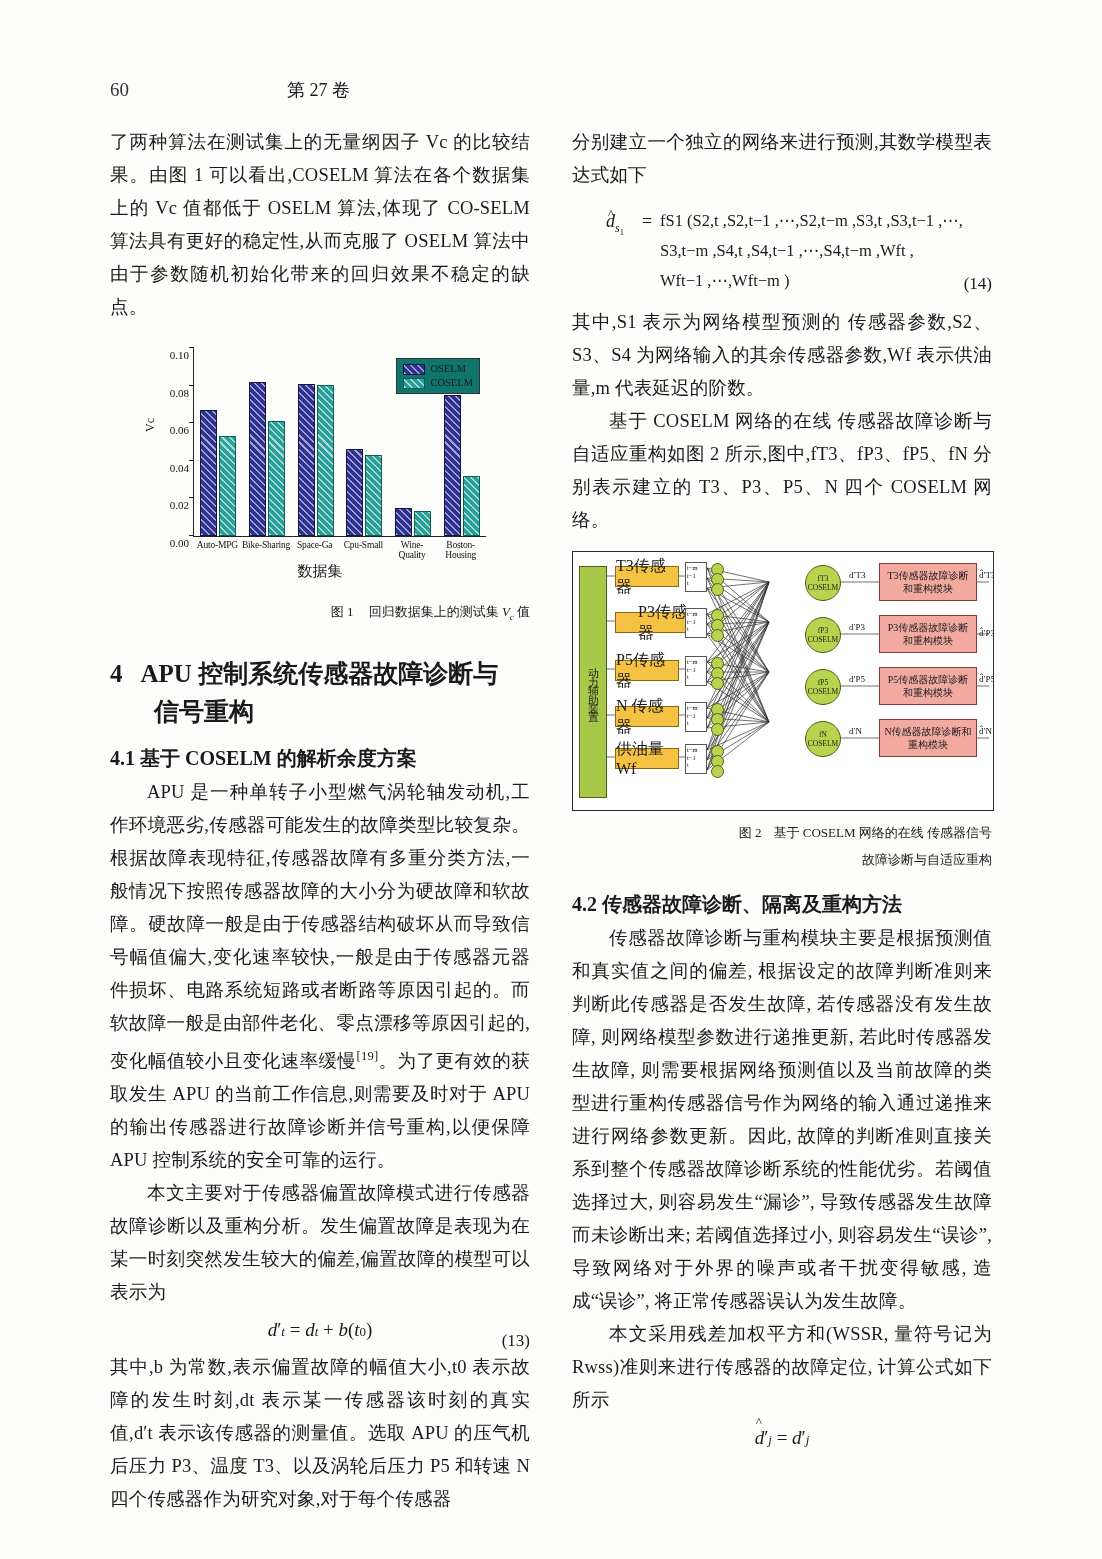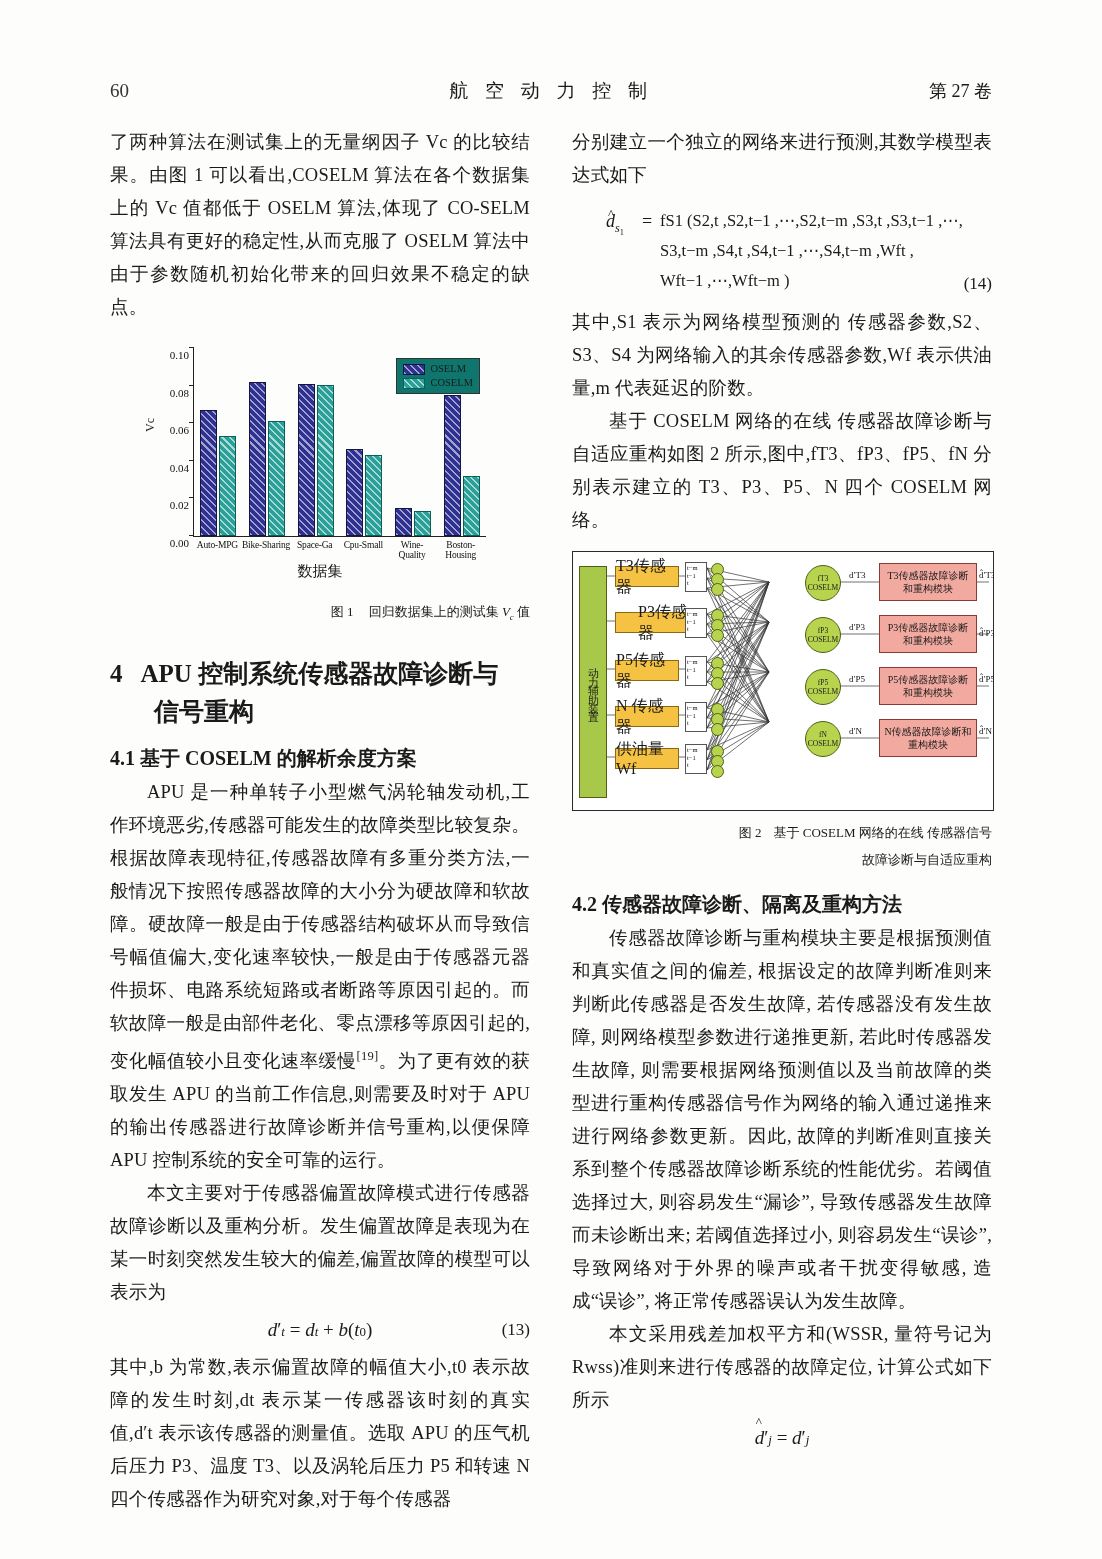--- a/index.html
+++ b/index.html
@@ -59,21 +59,20 @@
   .f2 .lbl{position:absolute;font-size:9px;color:#111;}
   svg.wires{position:absolute;left:0;top:0;width:420px;height:258px;}
 </style>
 </head>
 <body>
 
 <div class="page">
 
   <div class="runhead">
     <div class="pg">60</div>
-    <div class="jn">航 空 动 力 控 制</div>
     <div class="vol">第 27 卷</div>
   </div>
 
   <div class="cols">
 
     <div class="col left">
 
       <p>了两种算法在测试集上的无量纲因子 Vc 的比较结果。由图 1 可以看出,COSELM 算法在各个数据集上的 Vc 值都低于 OSELM 算法,体现了 CO-SELM 算法具有更好的稳定性,从而克服了 OSELM 算法中由于参数随机初始化带来的回归效果不稳定的缺点。</p>
 
       <div class="fig1">
@@ -155,21 +154,21 @@
       <div class="subsect">4.1  基于 COSELM 的解析余度方案</div>
 
       <p class="ind"><span>APU 是一种单转子小型燃气涡轮轴发动机,工作环境恶劣,传感器可能发生的故障类型比较复杂。根据故障表现特征,传感器故障有多重分类方法,一般情况下按照传感器故障的大小分为硬故障和软故障。硬故障一般是由于传感器结构破坏从而导致信号幅值偏大,变化速率较快,一般是由于传感器元器件损坏、电路系统短路或者断路等原因引起的。而软故障一般是由部件老化、零点漂移等原因引起的,变化幅值较小且变化速率缓慢</span><sup>[19]</sup><span>。为了更有效的获取发生 APU 的当前工作信息,则需要及时对于 APU 的输出传感器进行故障诊断并信号重构,以便保障 APU 控制系统的安全可靠的运行。</span></p>
 
       <p class="ind">本文主要对于传感器偏置故障模式进行传感器故障诊断以及重构分析。发生偏置故障是表现为在某一时刻突然发生较大的偏差,偏置故障的模型可以表示为</p>
 
       <div class="eqwrap">
         <div class="eqline">
           <i class="v">d</i><span>′</span><sub><i class="v">t</i></sub>&nbsp;=&nbsp;<i class="v">d</i><sub><i class="v">t</i></sub>&nbsp;+&nbsp;<i class="v">b</i>(<i class="v">t</i><sub>0</sub>)
         </div>
-        <div class="eqno" style="top:1px;">(13)</div>
+        <div class="eqno" style="top:12px;">(13)</div>
       </div>
 
       <p>其中,b 为常数,表示偏置故障的幅值大小,t0 表示故障的发生时刻,dt 表示某一传感器该时刻的真实值,d′t 表示该传感器的测量值。选取 APU 的压气机后压力 P3、温度 T3、以及涡轮后压力 P5 和转速 N 四个传感器作为研究对象,对于每个传感器</p>
     </div>
 
     <div class="col right">
 
       <p>分别建立一个独立的网络来进行预测,其数学模型表达式如下</p>
 
       <div class="eqwrap" style="margin-top:14px;">

